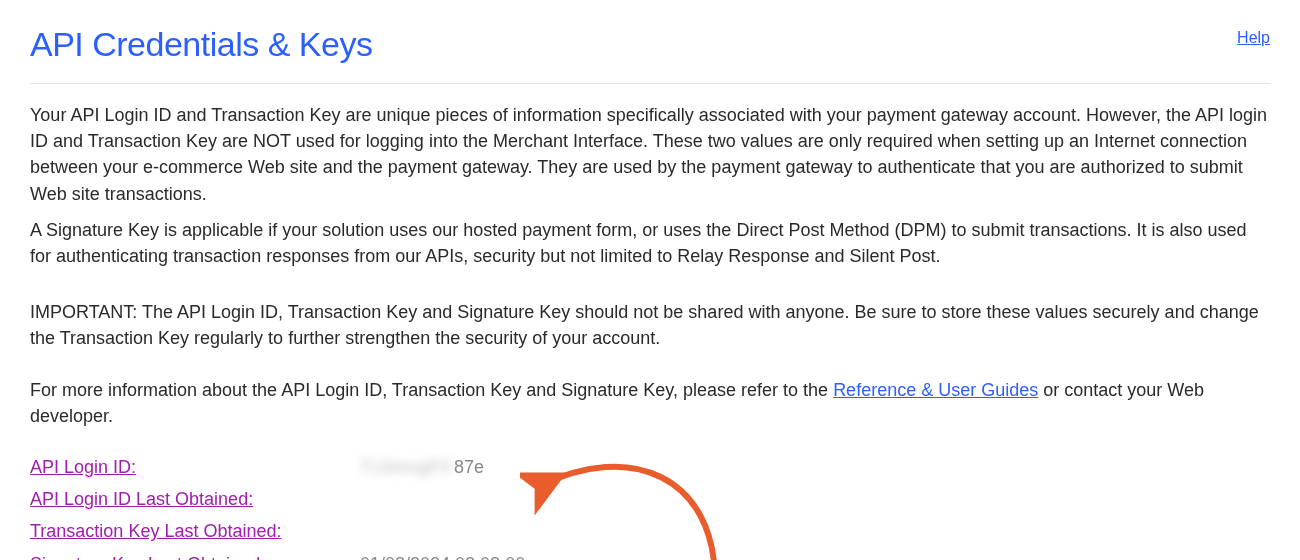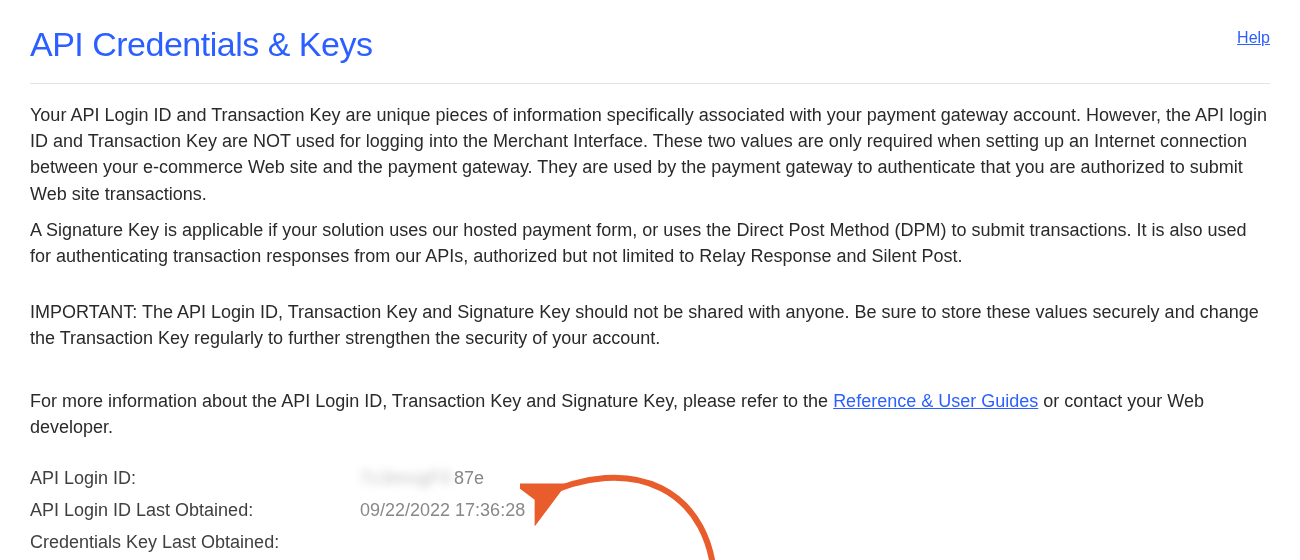--- a/index.html
+++ b/index.html
@@ -48,21 +48,22 @@
     position: relative;
   }
   .info-row {
     display: flex;
     align-items: center;
     padding: 3px 0;
     font-size: 18px;
   }
   .info-label {
     width: 330px;
-    color: #404040;
+    color: #a21caf;
+    text-decoration: underline;
   }
   .info-value {
     color: #888;
   }
   .blurred {
     filter: blur(4px);
     letter-spacing: 1px;
     color: #bbb;
     margin-right: 2px;
   }
@@ -78,43 +79,42 @@
 </head>
 <body>
 
 <div class="header-row">
   <h1 class="page-title">API Credentials &amp; Keys</h1>
   <a href="#" class="help-link">Help</a>
 </div>
 
 <div class="body-text">
   <p>Your API Login ID and Transaction Key are unique pieces of information specifically associated with your payment gateway account. However, the API login ID and Transaction Key are NOT used for logging into the Merchant Interface. These two values are only required when setting up an Internet connection between your e-commerce Web site and the payment gateway. They are used by the payment gateway to authenticate that you are authorized to submit Web site transactions.</p>
-  <p>A Signature Key is applicable if your solution uses our hosted payment form, or uses the Direct Post Method (DPM) to submit transactions. It is also used for authenticating transaction responses from our APIs, authorized but not limited to Relay Response and Silent Post.</p>
+  <p>A Signature Key is applicable if your solution uses our hosted payment form, or uses the Direct Post Method (DPM) to submit transactions. It is also used for authenticating transaction responses from our APIs, security but not limited to Relay Response and Silent Post.</p>
   <p style="margin-top:30px">IMPORTANT: The API Login ID, Transaction Key and Signature Key should not be shared with anyone. Be sure to store these values securely and change the Transaction Key regularly to further strengthen the security of your account.</p>
-  <p style="margin-top:37px">
+  <p style="margin-top:26px">
     <span>For more information about the API Login ID, Transaction Key and Signature Key, please refer to the </span><a href="#">Reference &amp; User Guides</a><span> or contact your Web developer.</span>
   </p>
 </div>
 
 <div class="info-table">
 
   <div class="info-row">
     <span class="info-label">API Login ID:</span>
     <span class="info-value">
       <span class="blurred">7c3mvgF0</span><span>87e</span>
     </span>
   </div>
 
   <div class="info-row">
     <span class="info-label">API Login ID Last Obtained:</span>
-    <span class="info-value">09/22/2022 17:36:28</span>
   </div>
 
   <div class="info-row">
-    <span class="info-label">Credentials Key Last Obtained:</span>
+    <span class="info-label">Transaction Key Last Obtained:</span>
   </div>
 
   <div class="info-row">
     <span class="info-label">Signature Key Last Obtained:</span>
     <span class="info-value">01/08/2024 02:08:00</span>
   </div>
 
   <svg class="arrow-annotation" viewBox="0 0 280 180">
     <defs>
       <marker id="arrowhead" markerWidth="8" markerHeight="8" refX="3" refY="4" orient="auto">

